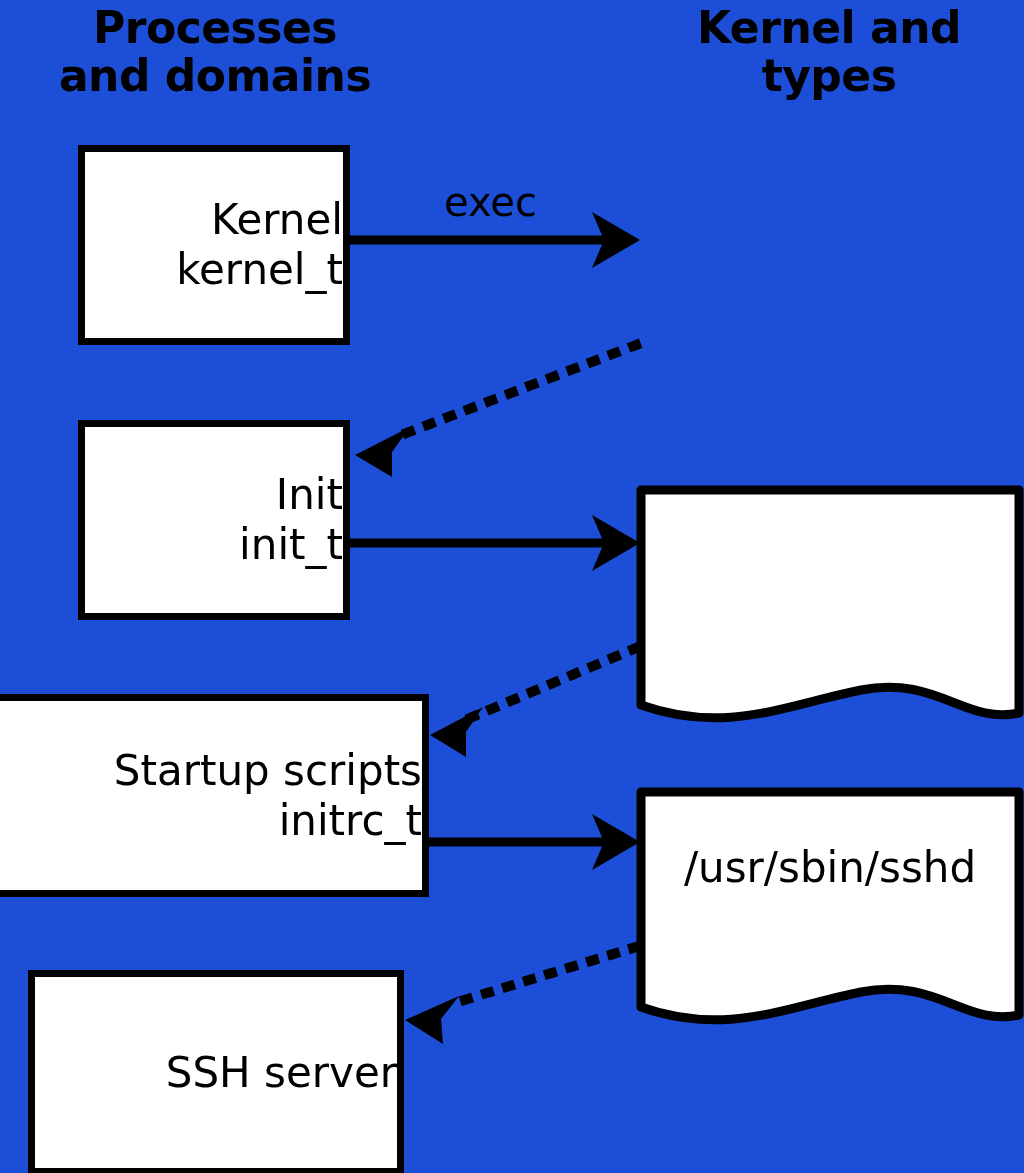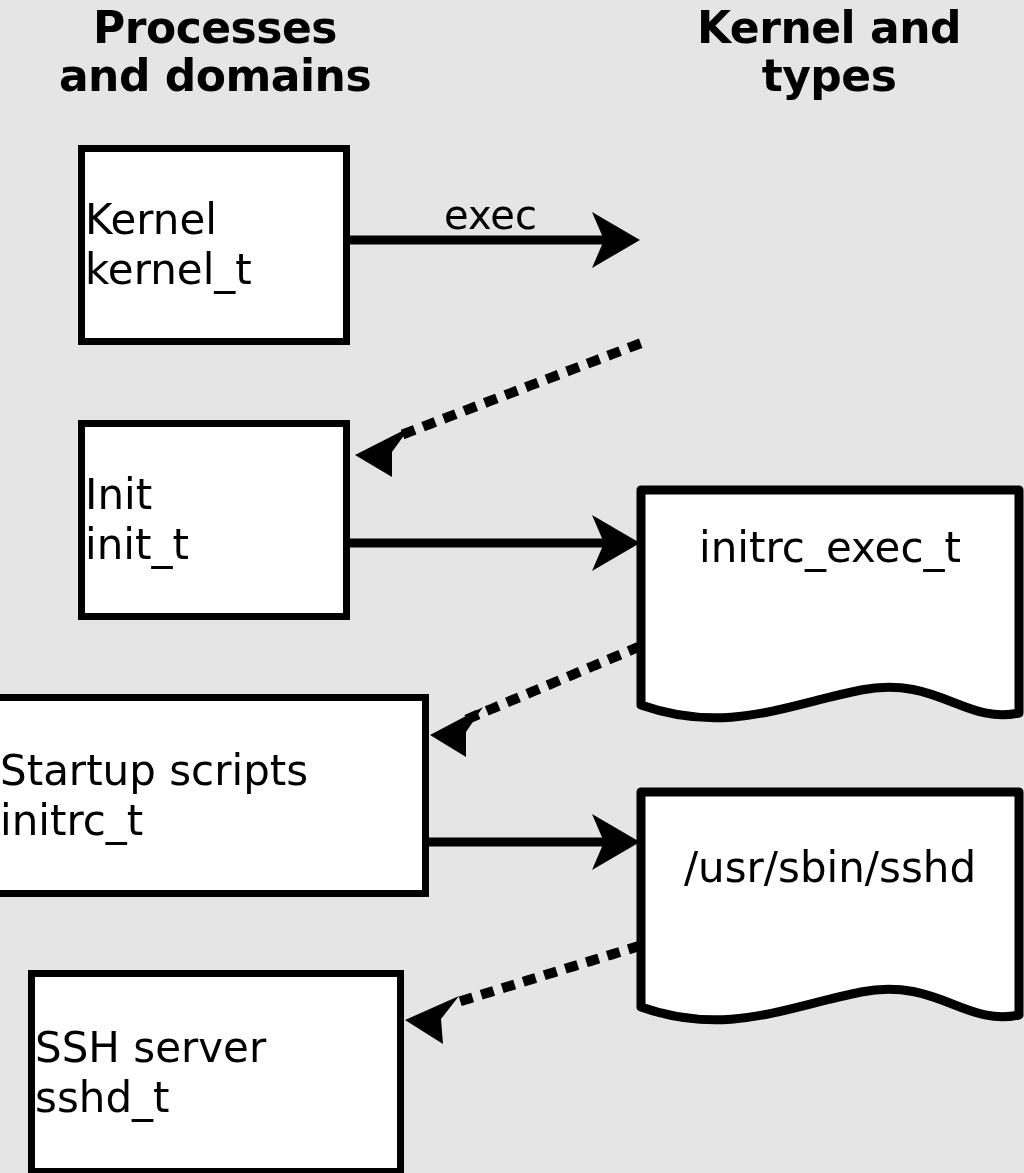--- a/index.html
+++ b/index.html
@@ -4,21 +4,21 @@
 <style>
   html, body {
     margin: 0;
     padding: 0;
     background: #ffffff;
   }
   #canvas {
     position: relative;
     width: 1024px;
     height: 1173px;
-    background: #e5e5e5;
+    background: #1d4ed8;
     overflow: hidden;
     font-family: "DejaVu Sans", sans-serif;
   }
   .col-header {
     position: absolute;
     text-align: center;
     font-weight: bold;
     font-size: 44px;
     line-height: 1.08;
     color: #000000;
@@ -28,21 +28,21 @@
   #header-left  { left: 18px;  top: 4px;  width: 394px; }
   #header-right { left: 634px; top: 4px;  width: 390px; }
 
   .proc-box {
     position: absolute;
     box-sizing: border-box;
     border: 7px solid #000000;
     background: #ffffff;
     display: flex;
     flex-direction: column;
-    align-items: flex-start;
+    align-items: flex-end;
     justify-content: center;
     color: #000000;
   }
   .proc-box .line {
     font-size: 42px;
     line-height: 1.18;
     white-space: nowrap;
   }
 
   .doc-shape {
@@ -98,30 +98,28 @@
     <div class="line">init_t</div>
   </div>
 
   <div class="proc-box" style="left:-7px; top:694px; width:436px; height:203px;">
     <div class="line">Startup scripts</div>
     <div class="line">initrc_t</div>
   </div>
 
   <div class="proc-box" style="left:28px; top:970px; width:376px; height:205px;">
     <div class="line">SSH server</div>
-    <div class="line">sshd_t</div>
   </div>
 
 
   <div class="doc-shape" style="left:636px; top:485px; width:388px; height:245px;">
     <svg width="388" height="245" viewBox="0 0 388 245">
       <path d="M 5 5 L 383 5 L 383 228 C 330 240 300 190 225 205 C 150 220 90 250 5 220 Z" fill="#ffffff" stroke="#000000" stroke-width="9" stroke-linejoin="round"></path>
     </svg>
     <div class="doc-text" style="top:38px;">
-      <div class="line">initrc_exec_t</div>
     </div>
   </div>
 
   <div class="doc-shape" style="left:636px; top:787px; width:388px; height:245px;">
     <svg width="388" height="245" viewBox="0 0 388 245">
       <path d="M 5 5 L 383 5 L 383 228 C 330 240 300 190 225 205 C 150 220 90 250 5 220 Z" fill="#ffffff" stroke="#000000" stroke-width="9" stroke-linejoin="round"></path>
     </svg>
     <div class="doc-text" style="top:56px;">
       <div class="line">/usr/sbin/sshd</div>
     </div>
@@ -159,15 +157,15 @@
       <path d="M 640 842 L 592 870 L 604 842 L 592 814 Z" fill="#000000"></path>
     </g>
 
     
     <g>
       <line x1="636" y1="947" x2="448" y2="1005" stroke="#000000" stroke-width="10" stroke-dasharray="3 19" stroke-linecap="square"></line>
       <path d="M 405 1020 L 459 996 L 441 1019 L 443 1044 Z" fill="#000000"></path>
     </g>
   </svg>
 
-  <div class="edge-label" style="left:444px; top:192px;text-align:right;">exec</div>
+  <div class="edge-label" style="left:444px; top:179px;text-align:right;">exec</div>
 
 </div>
 
 </body></html>

